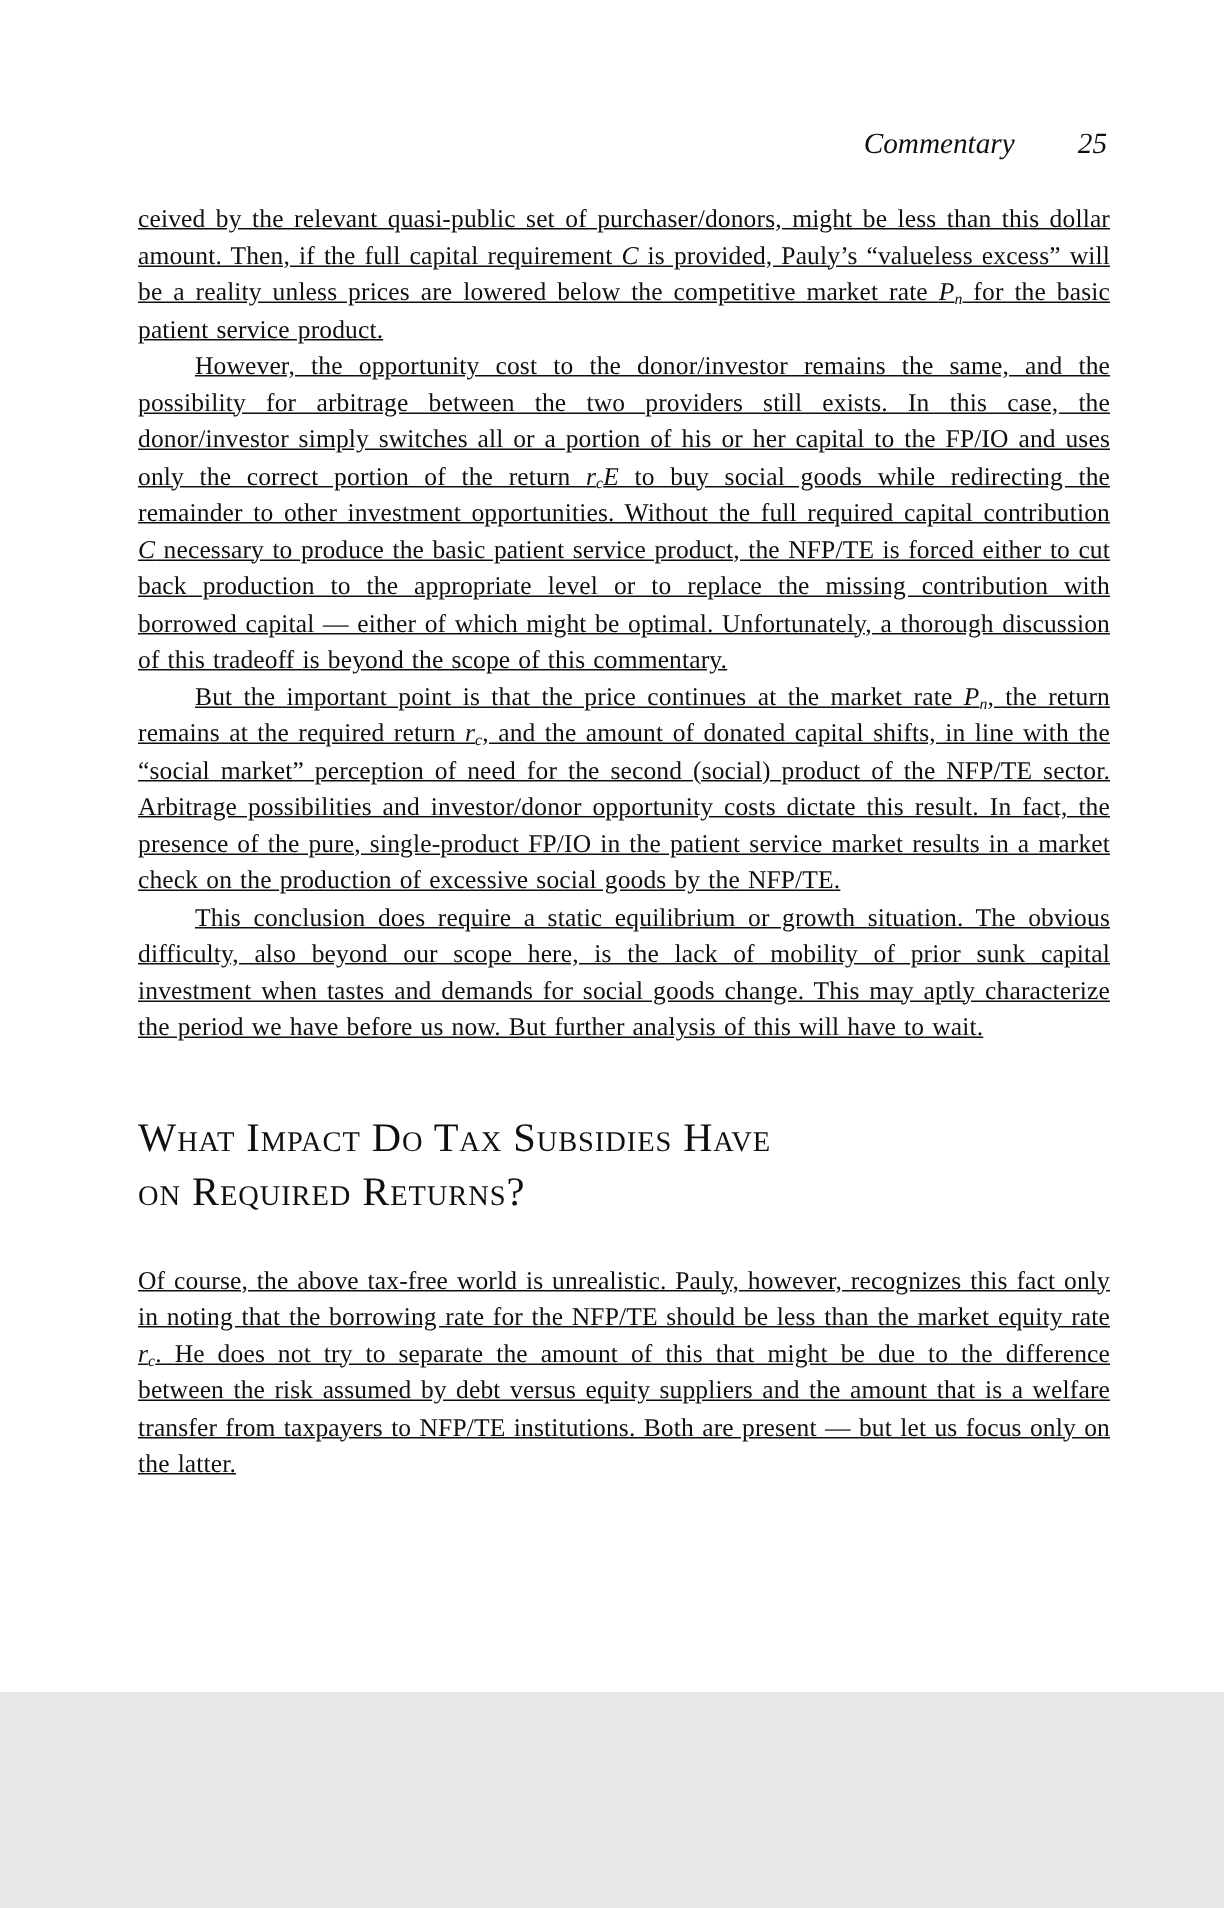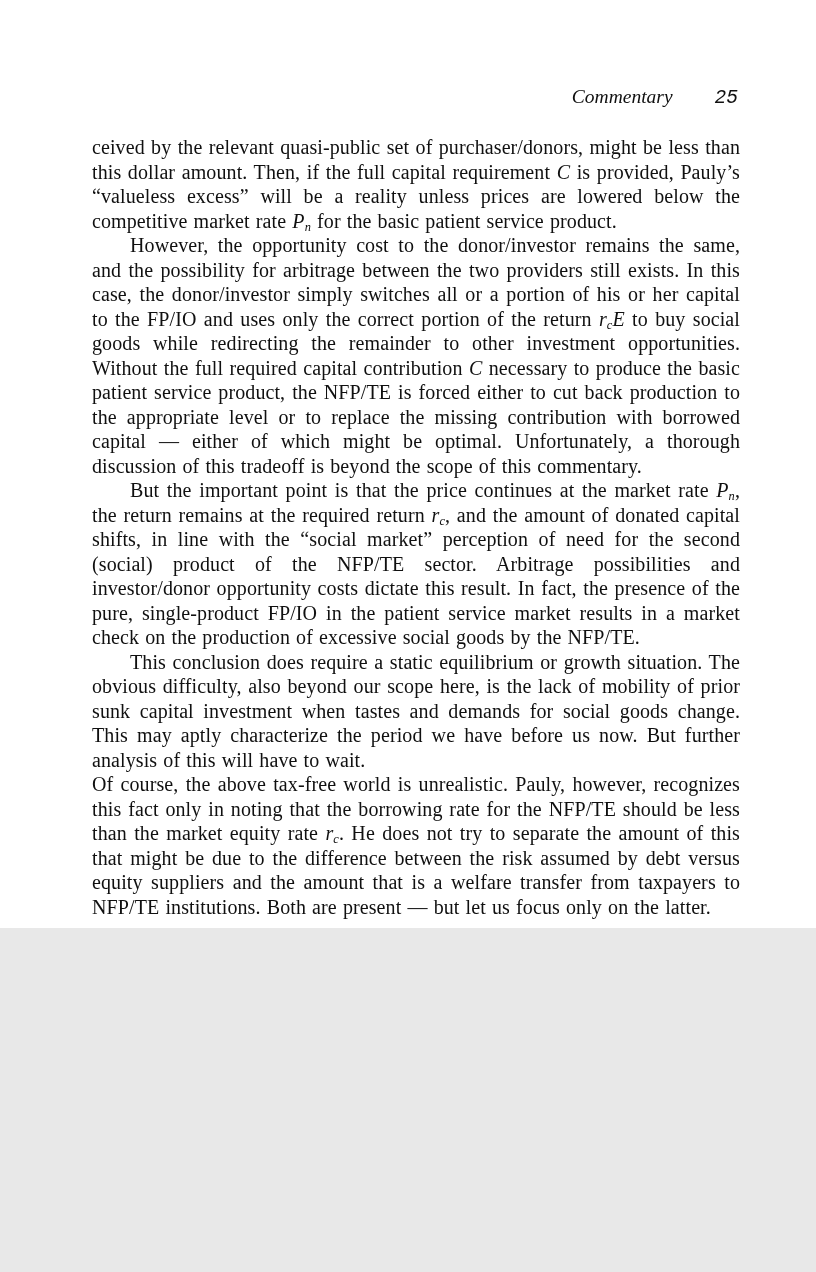--- a/index.html
+++ b/index.html
@@ -3,21 +3,21 @@
 <meta charset="utf-8">
 <style>
   html, body {
     margin: 0;
     padding: 0;
     background: #e8e8e8;
   }
   .page {
     position: relative;
     width: 816px;
-    height: 928px;
+    height: 1128px;
     margin: 0 auto;
     background: #ffffff;
     color: #101010;
     font-family: "Liberation Serif", "DejaVu Serif", serif;
     overflow: hidden;
   }
   .text-block {
     position: absolute;
     left: 92px;
     top: 86px;
@@ -28,29 +28,29 @@
     justify-content: flex-end;
     align-items: baseline;
     gap: 42px;
     font-style: italic;
     font-size: 19.5px;
     margin-bottom: 26px;
     padding-right: 2px;
   }
   .running-header .page-num {
     font-style: italic;
-    font-family: Liberation Mono, monospace;
   }
   .body-para {
     margin: 0;
-    font-size: 20px;
+    font-size: 17px;
     line-height: 24.5px;
     text-align: justify;
     letter-spacing: 0.1px;
     word-spacing: 1px;
+    text-decoration: underline;
   }
   .body-para.indent {
     text-indent: 38px;
   }
   .mvar {
     font-style: italic;
     font-family: "Liberation Serif", "DejaVu Serif", serif;
   }
   sub.mvar {
     font-size: 0.62em;
@@ -77,16 +77,20 @@
   <div class="text-block">
     <div class="running-header">
       <span class="running-title">Commentary</span>
       <span class="page-num">25</span>
     </div>
     <div>
         <p class="body-para">ceived by the relevant quasi-public set of purchaser/donors, might be less than this dollar amount. Then, if the full capital requirement <i class="mvar">C</i> is provided, Pauly’s “valueless excess” will be a reality unless prices are lowered below the competitive market rate <i class="mvar">P</i><sub class="mvar">n</sub> for the basic patient service product.</p>
         <p class="body-para indent">However, the opportunity cost to the donor/investor remains the same, and the possibility for arbitrage between the two providers still exists. In this case, the donor/investor simply switches all or a portion of his or her capital to the FP/IO and uses only the correct portion of the return <i class="mvar">r</i><sub class="mvar">c</sub><i class="mvar">E</i> to buy social goods while redirecting the remainder to other investment opportunities. Without the full required capital contribution <i class="mvar">C</i> necessary to produce the basic patient service product, the NFP/TE is forced either to cut back production to the appropriate level or to replace the missing contribution with borrowed capital — either of which might be optimal. Unfortunately, a thorough discussion of this tradeoff is beyond the scope of this commentary.</p>
         <p class="body-para indent">But the important point is that the price continues at the market rate <i class="mvar">P</i><sub class="mvar">n</sub>, the return remains at the required return <i class="mvar">r</i><sub class="mvar">c</sub>, and the amount of donated capital shifts, in line with the “social market” perception of need for the second (social) product of the NFP/TE sector. Arbitrage possibilities and investor/donor opportunity costs dictate this result. In fact, the presence of the pure, single-product FP/IO in the patient service market results in a market check on the production of excessive social goods by the NFP/TE.</p>
         <p class="body-para indent">This conclusion does require a static equilibrium or growth situation. The obvious difficulty, also beyond our scope here, is the lack of mobility of prior sunk capital investment when tastes and demands for social goods change. This may aptly characterize the period we have before us now. But further analysis of this will have to wait.</p>
+        <h2 class="section-heading">
+          <span class="heading-line">What Impact Do Tax Subsidies Have</span>
+          <span class="heading-line">on Required Returns?</span>
+        </h2>
         <p class="body-para">Of course, the above tax-free world is unrealistic. Pauly, however, recognizes this fact only in noting that the borrowing rate for the NFP/TE should be less than the market equity rate <i class="mvar">r</i><sub class="mvar">c</sub>. He does not try to separate the amount of this that might be due to the difference between the risk assumed by debt versus equity suppliers and the amount that is a welfare transfer from taxpayers to NFP/TE institutions. Both are present — but let us focus only on the latter.</p>
       </div>
   </div>
 </div>
 
 </body></html>

